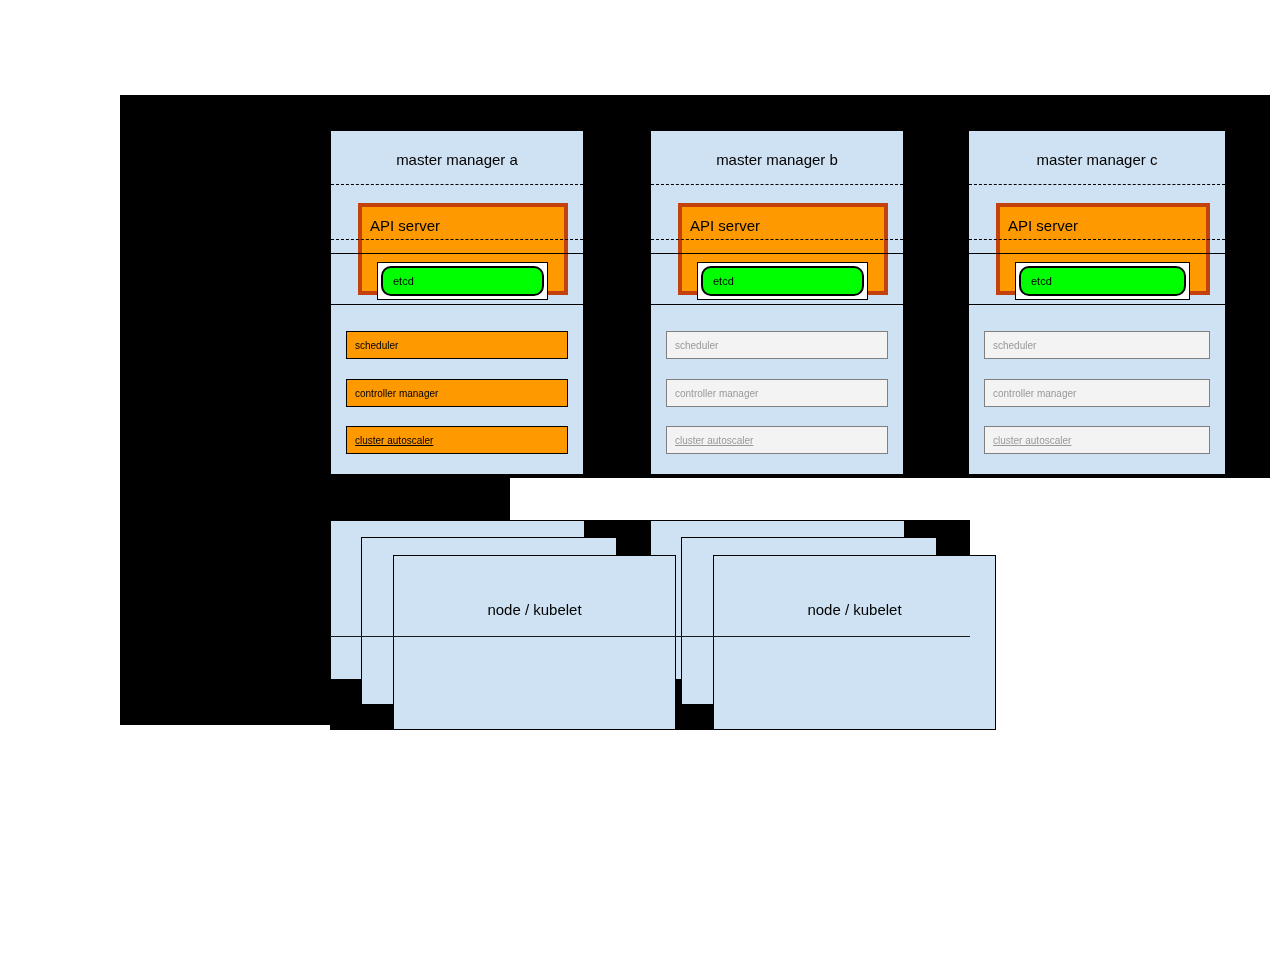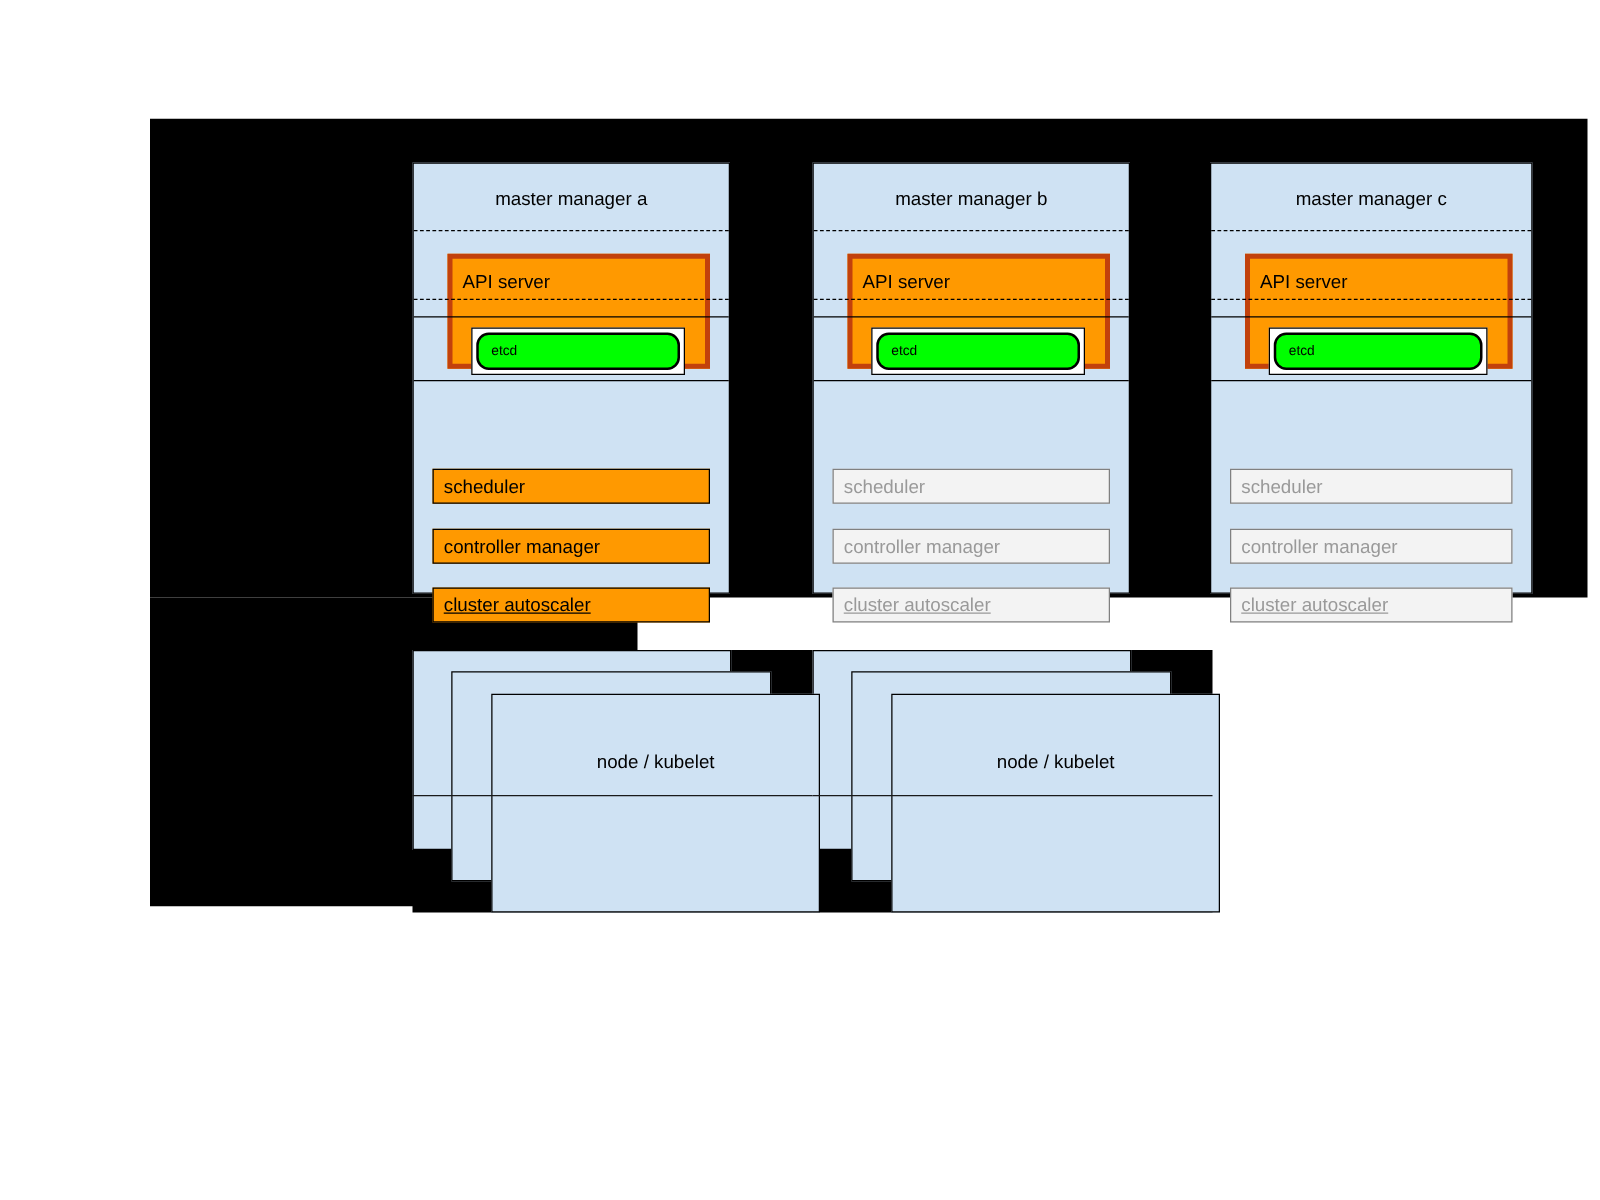--- a/index.html
+++ b/index.html
@@ -34,37 +34,37 @@
                 background:#ff9900; border:4px solid #c2410c; z-index:1; }
   .api-label { position:absolute; top:10px; left:8px; font-size:15px; color:#000; }
 
   .etcd-frame { position:absolute; left:15px; right:16px; top:55px; height:38px;
                 background:#ffffff; border:1px solid #000; padding:3px; z-index:6; }
   .etcd { width:100%; height:100%; background:#00ff00; border:2px solid #000;
           border-radius:10px; display:flex; align-items:center; padding-left:10px;
           font-size:11px; color:#000; }
 
   .component { position:absolute; left:15px; right:15px; height:28px;
-               display:flex; align-items:center; padding-left:8px; font-size:15px; z-index:2;margin-top:44px; }
+               display:flex; align-items:center; padding-left:8px; font-size:10px; z-index:2; }
   .comp-0 { top:200px; }
   .comp-1 { top:248px; }
   .comp-2 { top:295px;text-decoration:underline; }
   .active .component   { background:#ff9900; color:#000; border:1px solid #000; }
   .inactive .component { background:#f3f3f3; color:#999999; border:1px solid #808080; }
 
   
   .node-stack { position:absolute; top:520px; width:320px; height:210px; }
   .ns-1 { left:330px; }
   .ns-2 { left:650px; }
   .ns-bg { position:absolute; left:0; top:0; right:0; bottom:0; background:#000000; z-index:0; }
 
   .node-card { position:absolute; background:#cfe2f3; border:1px solid #000; }
   .card-back  { left:0;    top:0;    width:255px; height:160px; z-index:1; }
   .card-mid   { left:31px; top:17px; width:256px; height:168px; z-index:2; }
-  .card-front { left:63px; top:35px; width:263px; height:175px; z-index:3; }
+  .card-front { left:63px; top:35px; width:283px; height:175px; z-index:3; }
   .node-label { position:absolute; top:45px; left:0; right:0; text-align:center;
                 font-size:15px; color:#000; }
   .node-line { position:absolute; top:116px; left:0; right:0;
                border-top:1px solid #1a1a1a; z-index:4; }
 </style>
 </head>
 <body>
 
 <div class="canvas">
 

